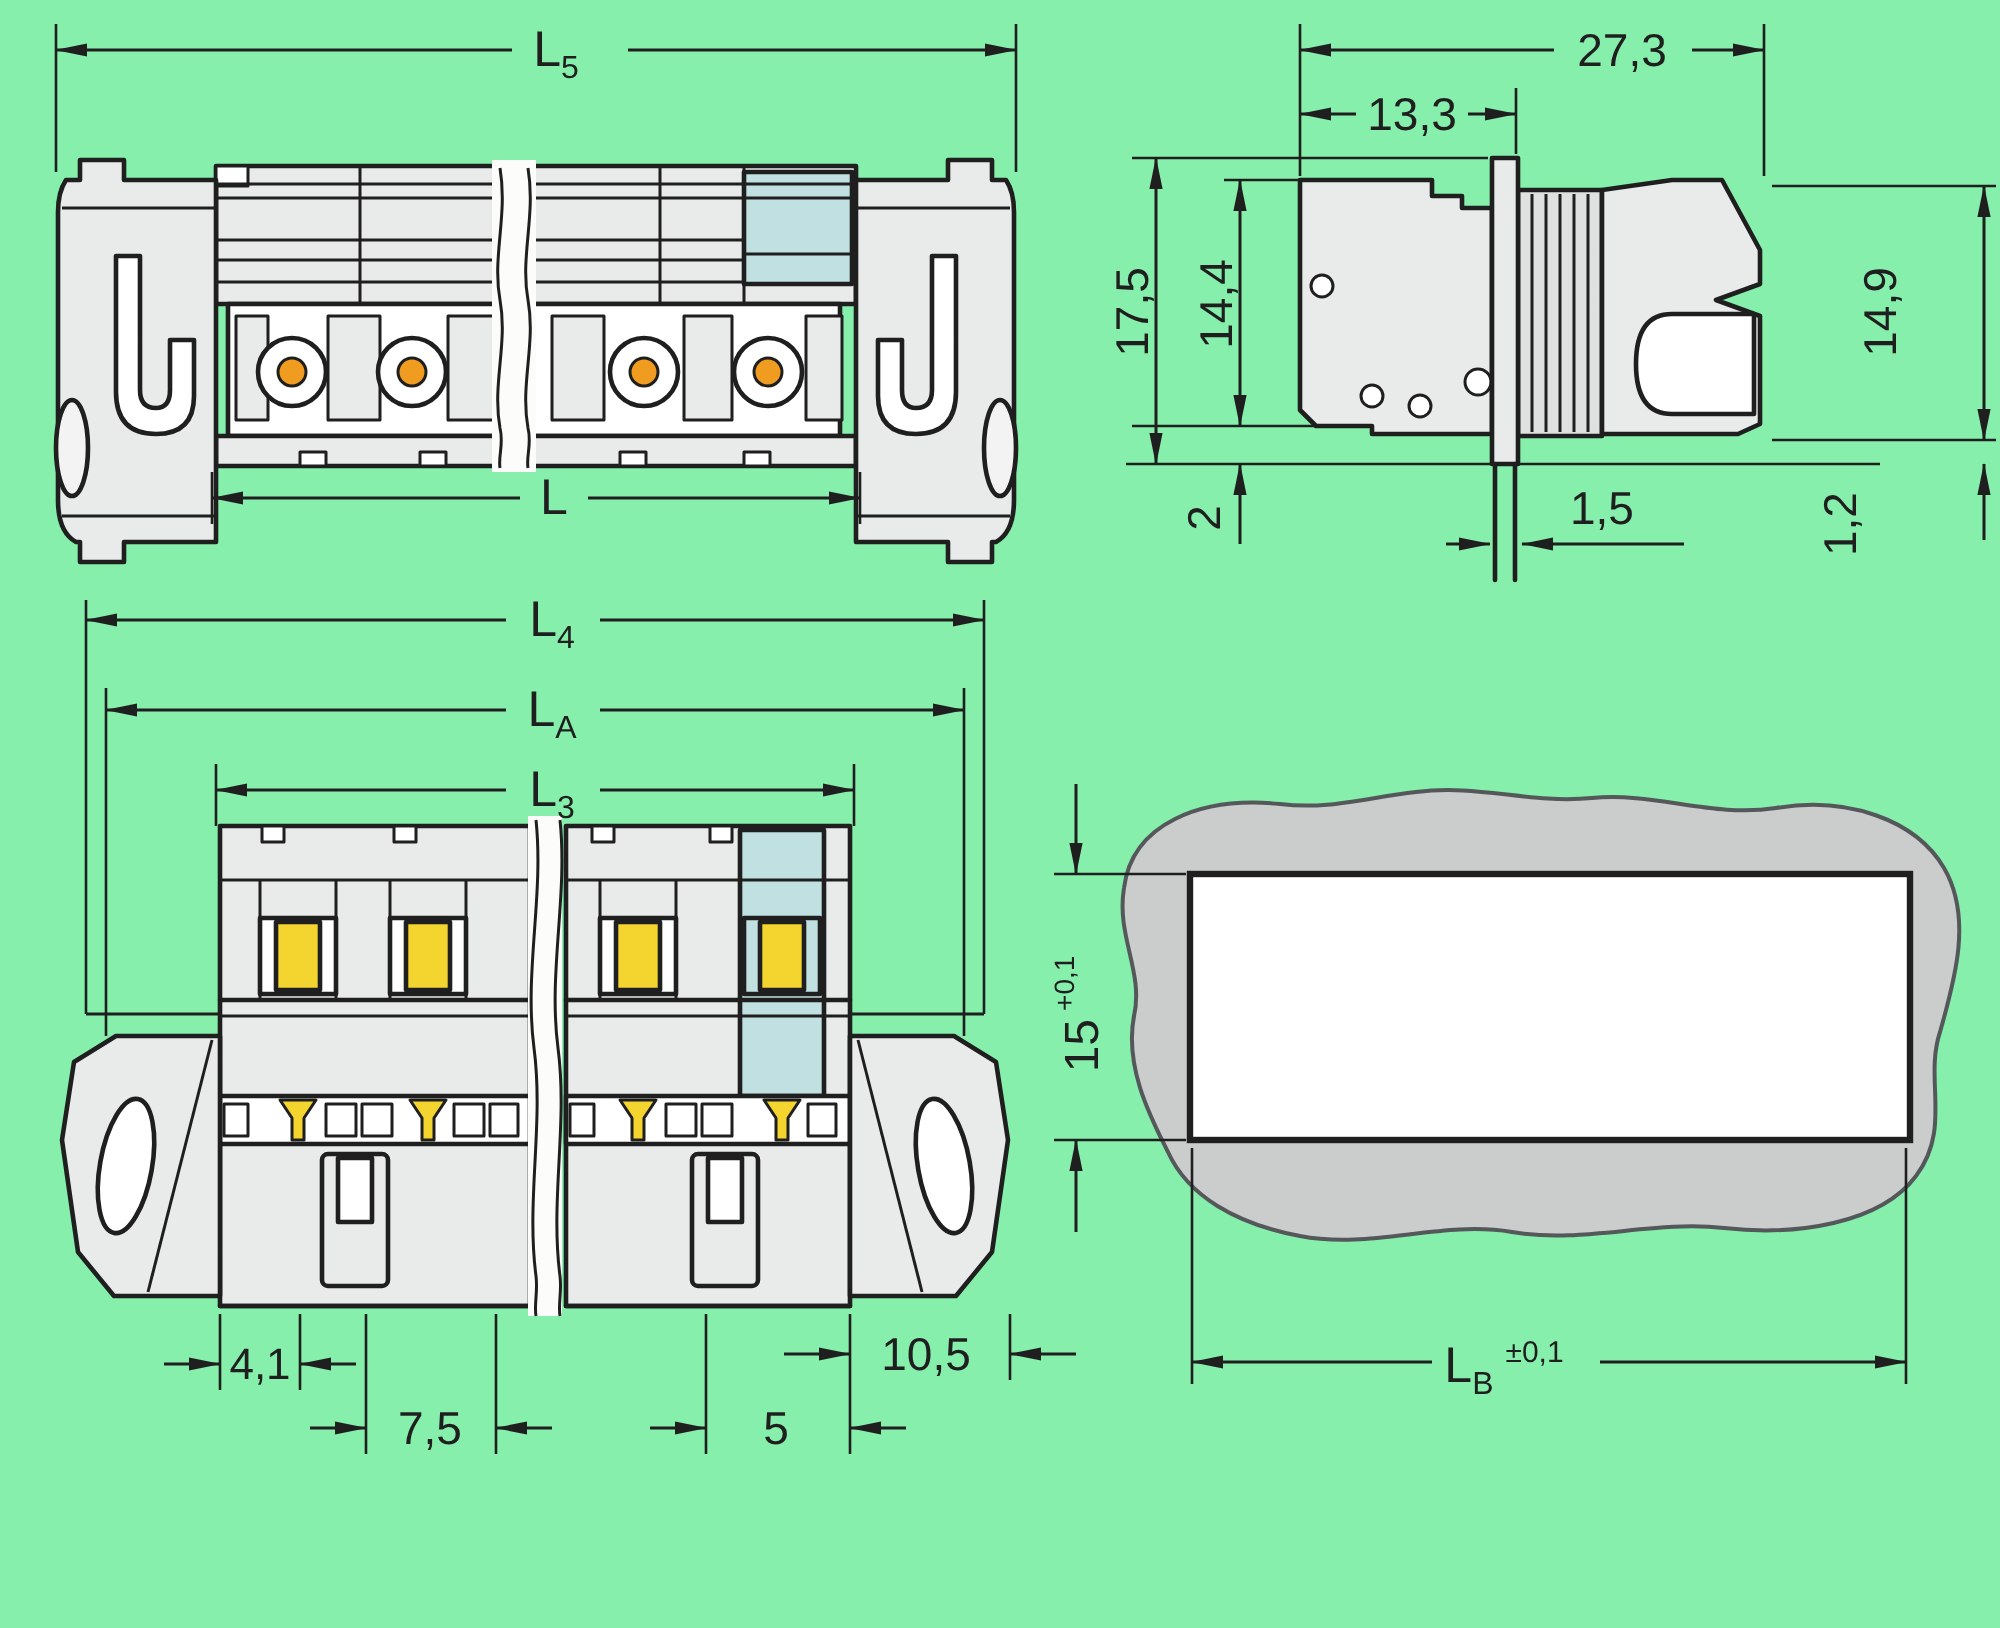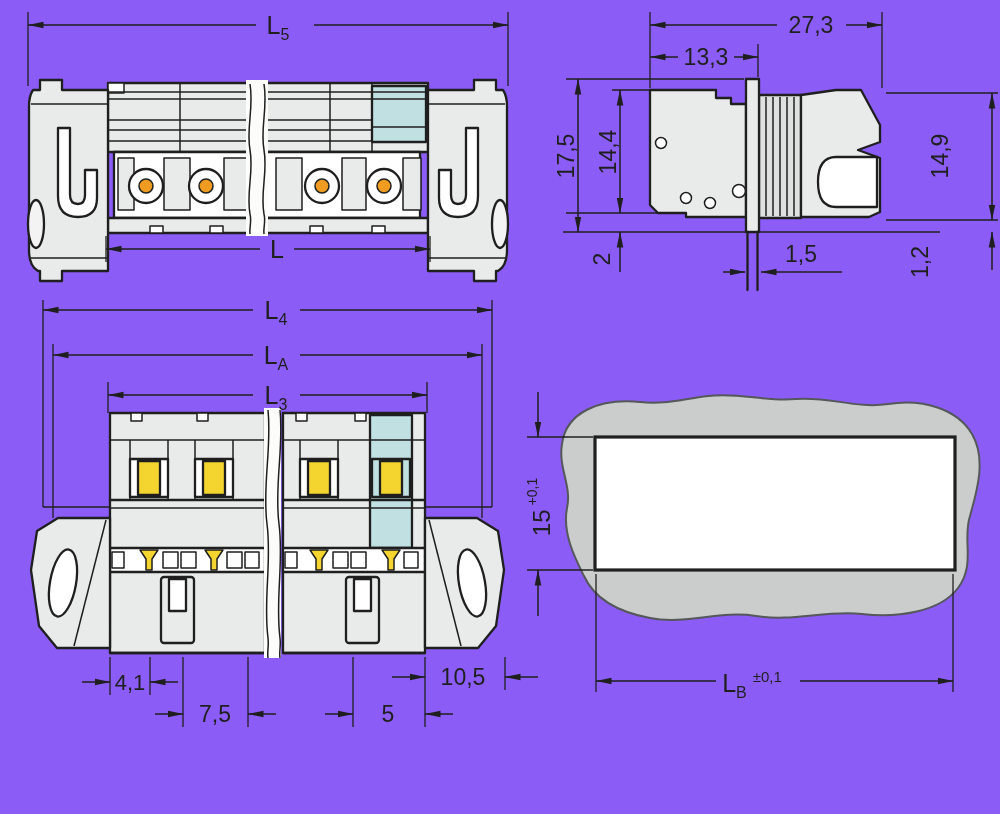--- a/index.html
+++ b/index.html
@@ -1,16 +1,16 @@
 <!DOCTYPE html>
 <html><head>
 <meta charset="utf-8">
 <style>
   html,body{margin:0;padding:0;background:#ffffff;}
-  .stage{position:relative;width:1000px;height:814px;background:#8b5cf6;overflow:hidden;}
+  .stage{position:relative;width:1000px;height:814px;background:#86efac;overflow:hidden;}
   svg{position:absolute;left:0;top:0;}
   svg text{font-family:"Liberation Sans","DejaVu Sans",sans-serif;fill:#1f1f1f;}
   .o{stroke:#1f1f1f;stroke-width:2.3;stroke-linejoin:round;stroke-linecap:round;}
   .i{stroke:#1f1f1f;stroke-width:1.5;stroke-linejoin:round;}
   .e{stroke:#1f1f1f;stroke-width:1.3;}
   .d{stroke:#1f1f1f;stroke-width:1.5;}
   .nofill{fill:none;}
   .whitefill{fill:#ffffff;}
 </style>
 </head>

